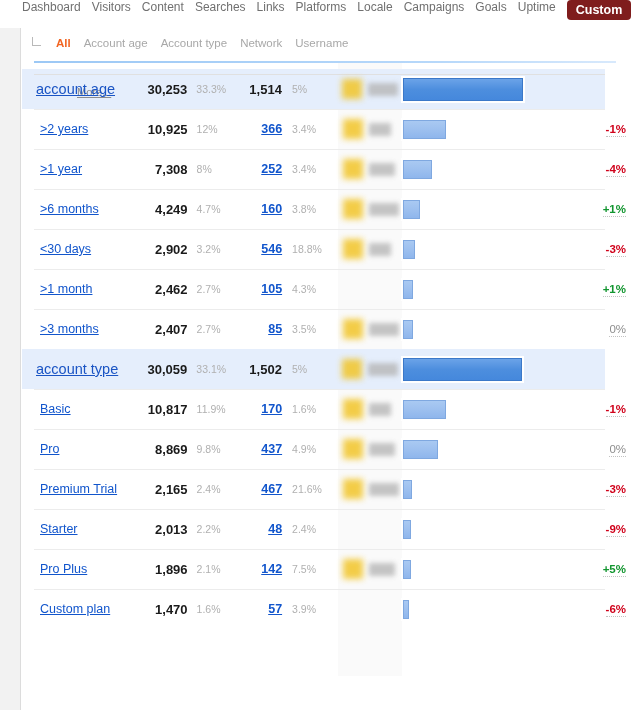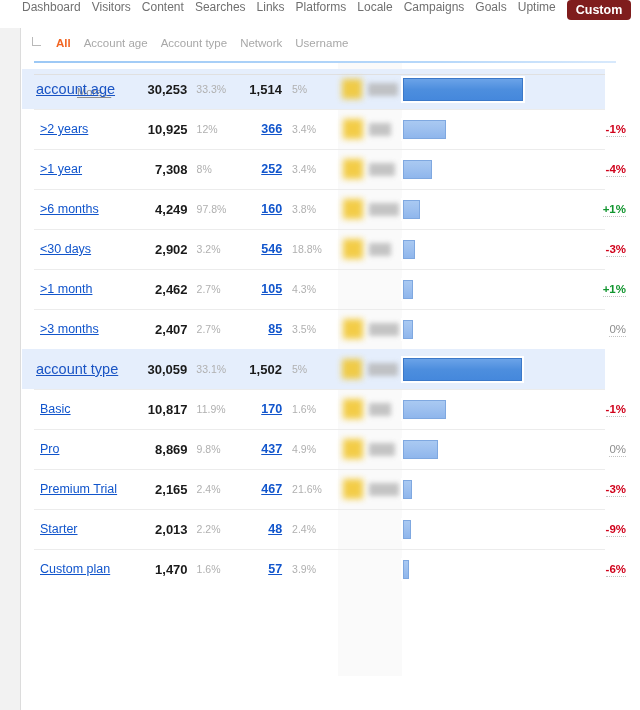--- a/index.html
+++ b/index.html
@@ -268,21 +268,21 @@
         <div class="c-bar">
           <div class="bar" style="width: 29px;"></div>
         </div>
         <div class="c-chg"><span class="chg neg">-4%</span></div>
       </div>
       <div class="row indent">
         <div class="rowbg"></div>
         <div class="sep"></div>
         <div class="c-label"><span class="lbl">&gt;6 months</span></div>
         <div class="c-v1">4,249</div>
-        <div class="c-p1">97.8%</div>
+        <div class="c-p1">4.7%</div>
         <div class="c-v2"><span class="n">160</span></div>
         <div class="c-p2">3.8%</div>
         <div class="c-icons">
           <div class="blk-y"></div>
           <div class="blk-g" style="width: 30px;"></div>
         </div>
         <div class="c-bar">
           <div class="bar" style="width: 17px;"></div>
         </div>
         <div class="c-chg"><span class="chg pos">+1%</span></div>
@@ -413,20 +413,37 @@
         <div class="c-p2">2.4%</div>
         <div class="c-icons"></div>
         <div class="c-bar">
           <div class="bar" style="width: 8px;"></div>
         </div>
         <div class="c-chg"><span class="chg neg">-9%</span></div>
       </div>
       <div class="row indent">
         <div class="rowbg"></div>
         <div class="sep"></div>
+        <div class="c-label"><span class="lbl">Pro Plus</span></div>
+        <div class="c-v1">1,896</div>
+        <div class="c-p1">2.1%</div>
+        <div class="c-v2"><span class="n">142</span></div>
+        <div class="c-p2">7.5%</div>
+        <div class="c-icons">
+          <div class="blk-y"></div>
+          <div class="blk-g" style="width: 26px;"></div>
+        </div>
+        <div class="c-bar">
+          <div class="bar" style="width: 8px;"></div>
+        </div>
+        <div class="c-chg"><span class="chg pos">+5%</span></div>
+      </div>
+      <div class="row indent">
+        <div class="rowbg"></div>
+        <div class="sep"></div>
         <div class="c-label"><span class="lbl">Custom plan</span></div>
         <div class="c-v1">1,470</div>
         <div class="c-p1">1.6%</div>
         <div class="c-v2"><span class="n">57</span></div>
         <div class="c-p2">3.9%</div>
         <div class="c-icons"></div>
         <div class="c-bar">
           <div class="bar" style="width: 6px;"></div>
         </div>
         <div class="c-chg"><span class="chg neg">-6%</span></div>

